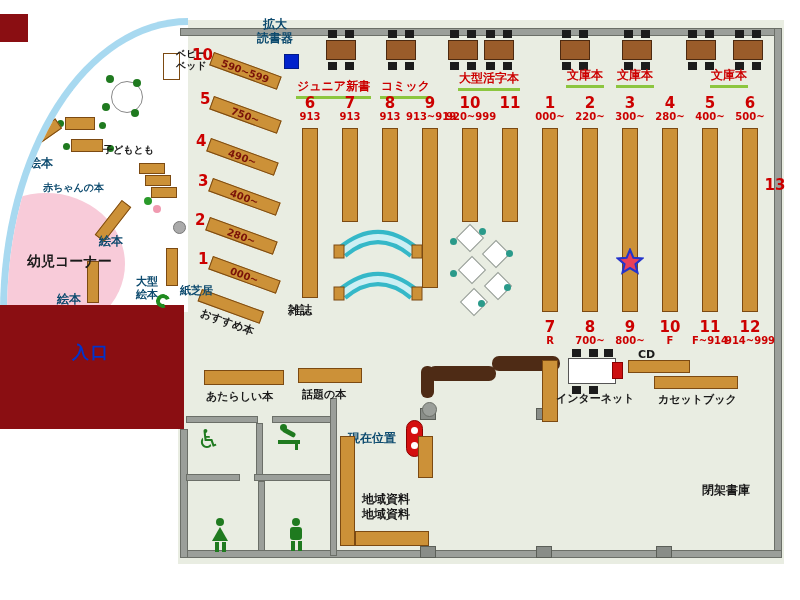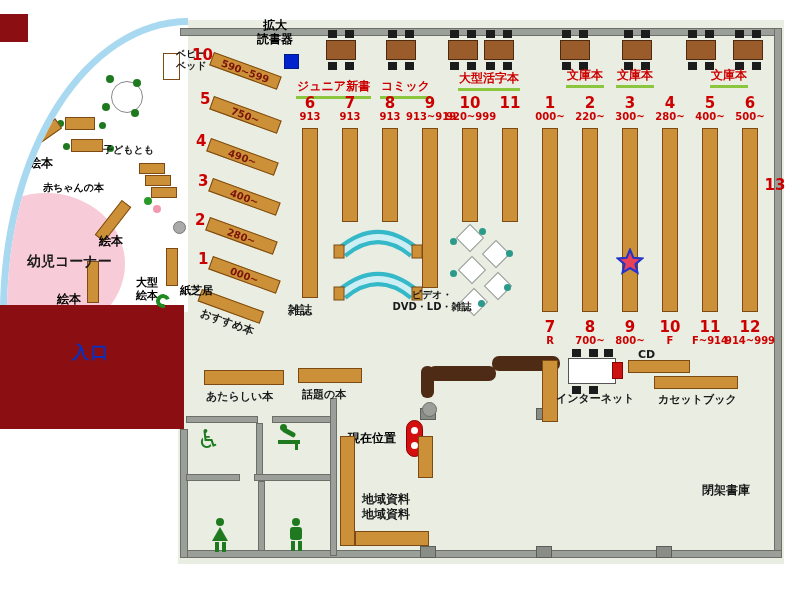--- a/index.html
+++ b/index.html
@@ -9,21 +9,21 @@
   .floor{position:absolute;background:#e9ede2;}
   .wall{position:absolute;background:#9b9f9a;border:1px solid #6b6f68;box-sizing:border-box;}
   .pillar{position:absolute;background:#898d88;border:1px solid #5b5f58;box-sizing:border-box;}
   .shelf{position:absolute;background:#cc9138;border:1px solid #7c4a12;box-sizing:border-box;}
   .tset{position:absolute;width:30px;height:40px;}
   .chair{position:absolute;width:9px;height:8px;background:#1c1c1c;}
   .tbl{position:absolute;left:0;top:10px;width:30px;height:20px;background:#9a5c2a;border:1px solid #4d2a10;box-sizing:border-box;}
   .num{position:absolute;color:#cc0000;font-weight:bold;font-size:15px;text-align:center;white-space:nowrap;}
   .rng{position:absolute;color:#cc0000;font-weight:bold;font-size:10px;text-align:center;white-space:nowrap;}
   .lbl{position:absolute;font-weight:bold;font-size:11px;color:#1a1a1a;white-space:nowrap;}
-  .redlbl{position:absolute;font-weight:bold;font-size:11px;color:#000000;white-space:nowrap;}
+  .redlbl{position:absolute;font-weight:bold;font-size:11px;color:#0c4a6e;white-space:nowrap;font-family:Liberation Mono, monospace;}
   .sec{position:absolute;color:#cc0000;font-weight:bold;font-size:12px;border-bottom:3px solid #8cc63f;padding:0 1px 1px;white-space:nowrap;}
   .dot{position:absolute;border-radius:50%;}
   .diagbar{position:absolute;width:72px;height:14px;background:#cc9138;border:1px solid #7c4a12;
            transform:rotate(20deg);transform-origin:left top;color:#7a1208;font-size:10px;
            font-weight:bold;text-align:center;line-height:13px;box-sizing:border-box;white-space:nowrap;}
   .diamond{position:absolute;width:18px;height:18px;background:#fff;border:1px solid #909890;transform:rotate(45deg);}
   #children{position:absolute;left:0;top:18px;width:188px;height:294px;background:#fff;
             border-top:7px solid #a8d9f0;border-left:7px solid #a8d9f0;
             border-top-left-radius:188px 294px;overflow:hidden;box-sizing:border-box;}
   #entrance-block{position:absolute;left:0;top:305px;width:184px;height:124px;background:#8a0e12;}
@@ -254,24 +254,20 @@
   <div class="diamond" style="left:488px;top:276px"></div>
   <div class="diamond" style="left:464px;top:292px"></div>
   <div class="dot" style="left:450px;top:238px;width:7px;height:7px;background:#2a9a8a"></div>
   <div class="dot" style="left:479px;top:228px;width:7px;height:7px;background:#2a9a8a"></div>
   <div class="dot" style="left:506px;top:250px;width:7px;height:7px;background:#2a9a8a"></div>
   <div class="dot" style="left:450px;top:270px;width:7px;height:7px;background:#2a9a8a"></div>
   <div class="dot" style="left:504px;top:284px;width:7px;height:7px;background:#2a9a8a"></div>
   <div class="dot" style="left:478px;top:300px;width:7px;height:7px;background:#2a9a8a"></div>
 
   <div class="lbl" style="left:288px;top:302px;font-size:12px">雑誌</div>
-  <div class="abs" style="left:392px;top:289px;width:80px;text-align:center;color:#1a1a1a;font-weight:bold;font-size:10px;line-height:12px">
-    <span style="display:block">ビデオ・</span>
-    <span style="display:block">DVD・LD・雑誌</span>
-  </div>
 
   <div class="num" style="left:192px;top:46px;width:26px;text-align:left">10</div>
   <div class="diagbar" style="left:214px;top:52px">590~599</div>
   <div class="num" style="left:200px;top:90px;width:20px;text-align:left">5</div>
   <div class="diagbar" style="left:214px;top:96px">750~</div>
   <div class="num" style="left:196px;top:132px;width:20px;text-align:left">4</div>
   <div class="diagbar" style="left:211px;top:138px">490~</div>
   <div class="num" style="left:198px;top:172px;width:20px;text-align:left">3</div>
   <div class="diagbar" style="left:213px;top:178px">400~</div>
   <div class="num" style="left:195px;top:211px;width:20px;text-align:left">2</div>

